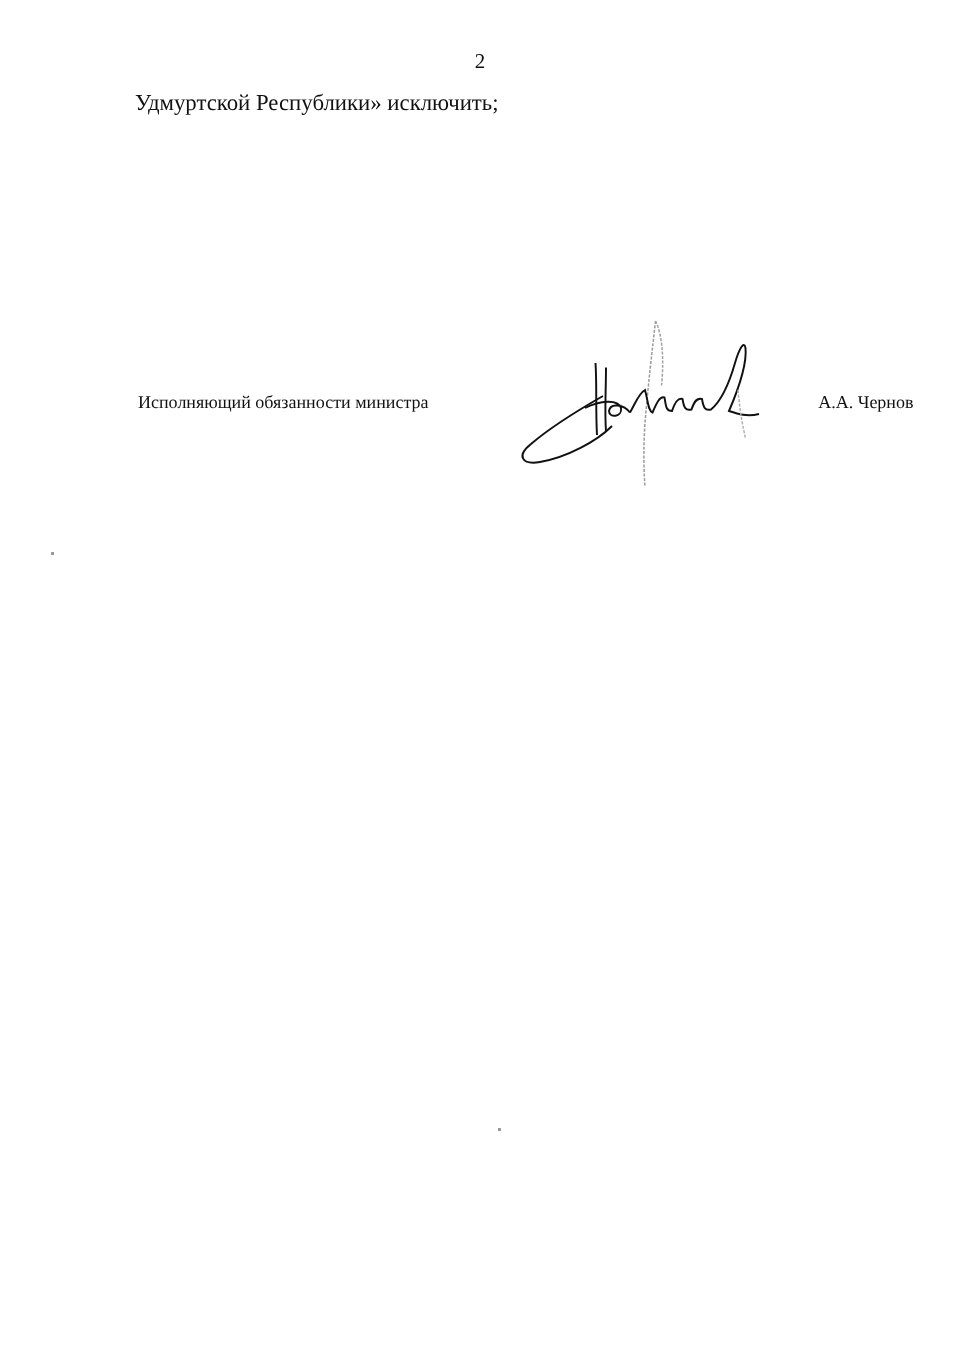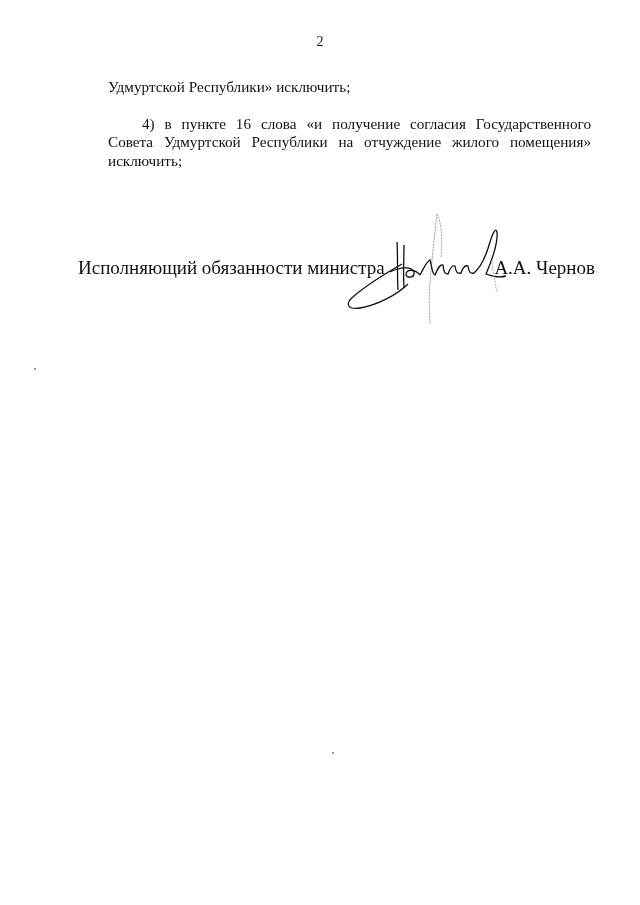--- a/index.html
+++ b/index.html
@@ -26,34 +26,34 @@
     }
     .body-text {
       position: absolute;
       left: 90px;
       top: 60px;
       width: 519px;
       font-size: 15.2px;
       line-height: 18.6px;
     }
     .para {
-      margin: 18px;
+      margin: 0;
       text-align: justify;
       text-align-last: left;
     }
     .para.indent {
       text-indent: 34px;
     }
     .sig-block {
       position: absolute;
-      left: 78px;
+      left: 92px;
       top: 258px;
       width: 519px;
       height: 20px;
-      font-size: 19px;
+      font-size: 12px;
       line-height: 20px;
     }
     .sig-title {
       position: absolute;
       left: 0;
       top: 0;
       white-space: nowrap;
     }
     .sig-name {
       position: absolute;
@@ -77,21 +77,20 @@
   </style>
 </head>
 <body>
 
 <div>
 
   <div class="page-number">2</div>
 
   <div class="body-text">
     <p class="para">Удмуртской Республики» исключить;</p>
-    <p class="para indent">4) в пункте 16 слова «и получение согласия Государственного Совета Удмуртской Республики  на отчуждение жилого помещения» исключить;</p>
   </div>
 
   <div class="sig-block">
     <span class="sig-title">Исполняющий обязанности министра</span>
     <span class="sig-name">А.А. Чернов</span>
   </div>
 
   <svg class="signature" viewBox="0 0 175 115" xmlns="http://www.w3.org/2000/svg">
 
     <path d="M97 2 C95 20, 92 45, 90 70 C89 85, 89 100, 90 112" stroke="#9a9a9a" stroke-width="1" fill="none" stroke-dasharray="2,1"></path>

